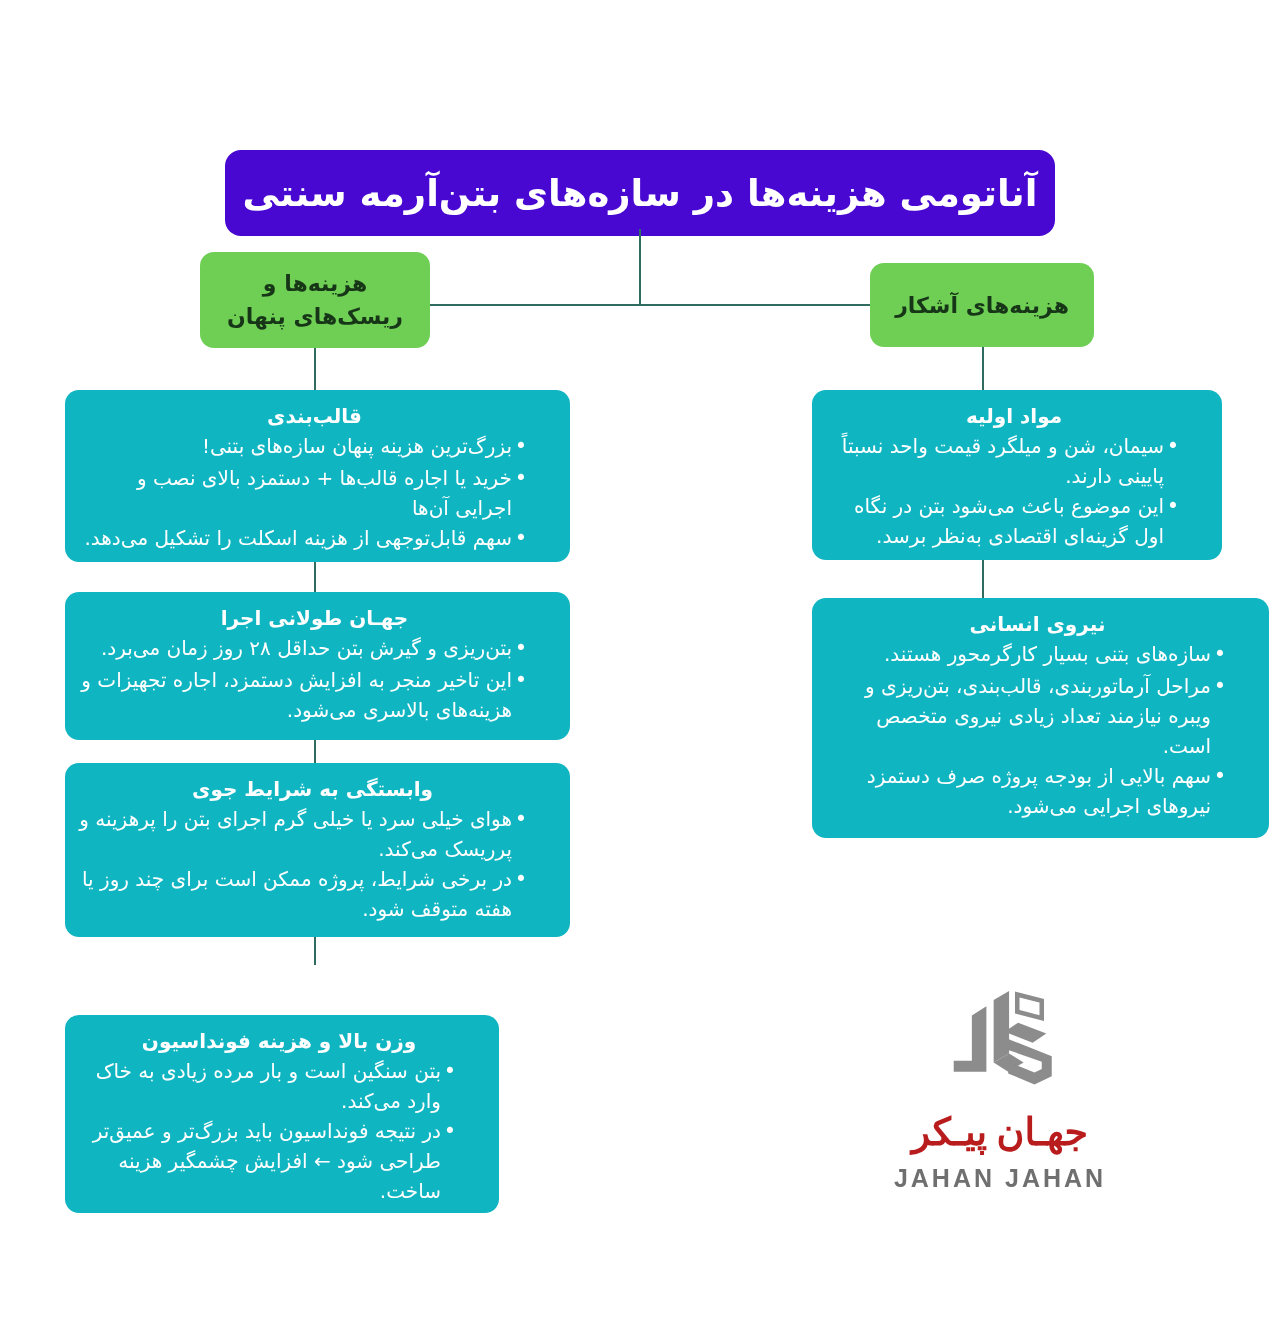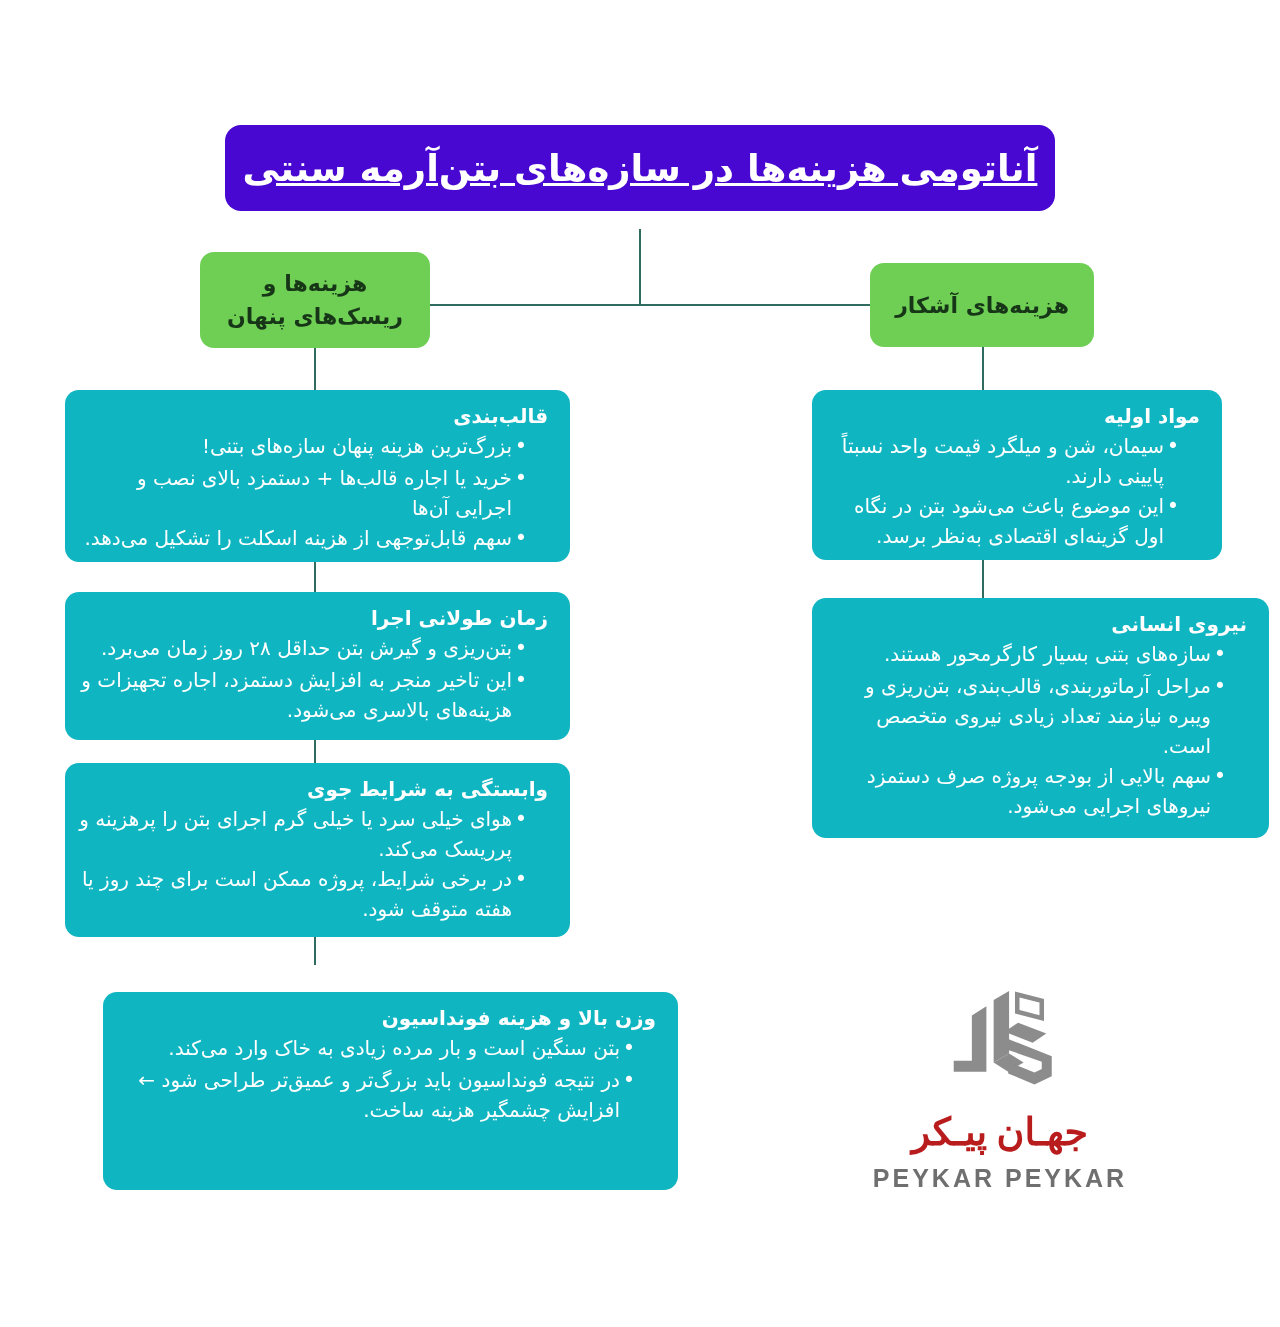--- a/index.html
+++ b/index.html
@@ -1,24 +1,24 @@
 <!DOCTYPE html>
 <html lang="fa"><head>
 <meta charset="utf-8">
 <style>
   html,body{margin:0;padding:0;background:#ffffff;}
   body{font-family:"DejaVu Sans",sans-serif;}
   .canvas{position:relative;width:1280px;height:1327px;background:#ffffff;overflow:hidden;margin:0 auto;}
 
   
   .title-box{
-    position:absolute;left:225px;top:125px;width:830px;height:86px;
+    position:absolute;left:225px;top:150px;width:830px;height:86px;
     background:#4808D2;border-radius:16px;
     display:flex;align-items:center;justify-content:center;
-    color:#ffffff;font-size:37px;font-weight:bold;direction:rtl;text-align:center;text-decoration:underline;
+    color:#ffffff;font-size:37px;font-weight:bold;direction:rtl;text-align:center;
   }
 
   
   .vline,.hline{position:absolute;background:#2F6B5E;}
   .vline{width:2px;}
   .hline{height:2px;}
 
   
   .branch{
     position:absolute;background:#6FCF55;border-radius:14px;
@@ -26,21 +26,21 @@
     color:#173617;font-size:22px;font-weight:600;line-height:1.5;
     direction:rtl;text-align:center;padding:8px 14px;box-sizing:border-box;
   }
 
   
   .node{
     position:absolute;background:#10B5C2;border-radius:14px;
     color:#ffffff;direction:rtl;box-sizing:border-box;
     padding:11px 20px 10px 16px;font-size:20px;line-height:1.5;
   }
-  .node-title{margin:0 2px 0 0;font-size:20px;font-weight:600;text-align:right;line-height:1.5;}
+  .node-title{margin:0 2px 0 0;font-size:20px;font-weight:600;text-align:center;line-height:1.5;}
   .bullets{list-style:none;margin:0;padding:0 20px 0 0;}
   .bullets li{display:flex;align-items:flex-start;}
   .dot{flex:0 0 auto;width:18px;text-align:center;}
   .dot::before{content:"\2022";font-size:21px;}
   .bt{flex:1 1 auto;text-align:right;font-weight:500;}
 
   
   .logo{position:absolute;left:860px;top:988px;width:280px;text-align:center;}
   .logo svg{display:block;margin:0 auto;}
   .logo-fa{margin-top:20px;color:#b91c1c;font-size:38px;font-weight:bold;direction:rtl;line-height:1.2;font-family:Liberation Serif, serif;}
@@ -83,21 +83,21 @@
           <span class="bt">خرید یا اجاره قالب‌ها + دستمزد بالای نصب و اجرایی آن‌ها</span>
         </li>
       <li>
           <span class="dot"></span>
           <span class="bt">سهم قابل‌توجهی از هزینه اسکلت را تشکیل می‌دهد.</span>
         </li>
     </ul>
   </section>
 
   <section class="node" style="left:65px;top:592px;width:505px;height:148px;">
-    <h3 class="node-title">زمان طولانی اجرا</h3>
+    <h3 class="node-title">جهـان طولانی اجرا</h3>
     <ul class="bullets">
       <li>
           <span class="dot"></span>
           <span class="bt">بتن‌ریزی و گیرش بتن حداقل ۲۸ روز زمان می‌برد.</span>
         </li>
       <li>
           <span class="dot"></span>
           <span class="bt">این تاخیر منجر به افزایش دستمزد، اجاره تجهیزات و هزینه‌های بالاسری می‌شود.</span>
         </li>
     </ul>
@@ -110,21 +110,21 @@
           <span class="dot"></span>
           <span class="bt">هوای خیلی سرد یا خیلی گرم اجرای بتن را پرهزینه و پرریسک می‌کند.</span>
         </li>
       <li>
           <span class="dot"></span>
           <span class="bt">در برخی شرایط، پروژه ممکن است برای چند روز یا هفته متوقف شود.</span>
         </li>
     </ul>
   </section>
 
-  <section class="node" style="left:65px;top:992px;width:575px;height:198px;margin-left:38px;">
+  <section class="node" style="left:65px;top:1015px;width:434px;height:198px;">
     <h3 class="node-title">وزن بالا و هزینه فونداسیون</h3>
     <ul class="bullets">
       <li>
           <span class="dot"></span>
           <span class="bt">بتن سنگین است و بار مرده زیادی به خاک وارد می‌کند.</span>
         </li>
       <li>
           <span class="dot"></span>
           <span class="bt">در نتیجه فونداسیون باید بزرگ‌تر و عمیق‌تر طراحی شود ← افزایش چشمگیر هزینه ساخت.</span>
         </li>
@@ -166,16 +166,16 @@
   <div class="logo">
     <svg width="118" height="102" viewBox="0 0 130 112" aria-hidden="true">
       <polygon points="34,30 50,20 50,92 14,92 14,80 34,80" fill="#8C8C8C"></polygon>
       <polygon points="58,13 75,3 75,72 58,82" fill="#8C8C8C"></polygon>
       <polygon points="58,82 75,72 91,82 74,92" fill="#8C8C8C"></polygon>
       <polygon points="84,7 111,14 111,33 84,26" fill="none" stroke="#8C8C8C" stroke-width="5"></polygon>
       <polygon points="85,38 116,50 101,60 70,48" fill="#8C8C8C"></polygon>
       <polygon points="74,56 122,75 122,97 103,106 74,94 74,81 103,93 111,89 111,81 74,68" fill="#8C8C8C"></polygon>
     </svg>
     <div class="logo-fa">جهـان پیـکر</div>
-    <div class="logo-en">PEYKAR PEYKAR</div>
+    <div class="logo-en">JAHAN JAHAN</div>
   </div>
 
 </div>
 
 </body></html>

